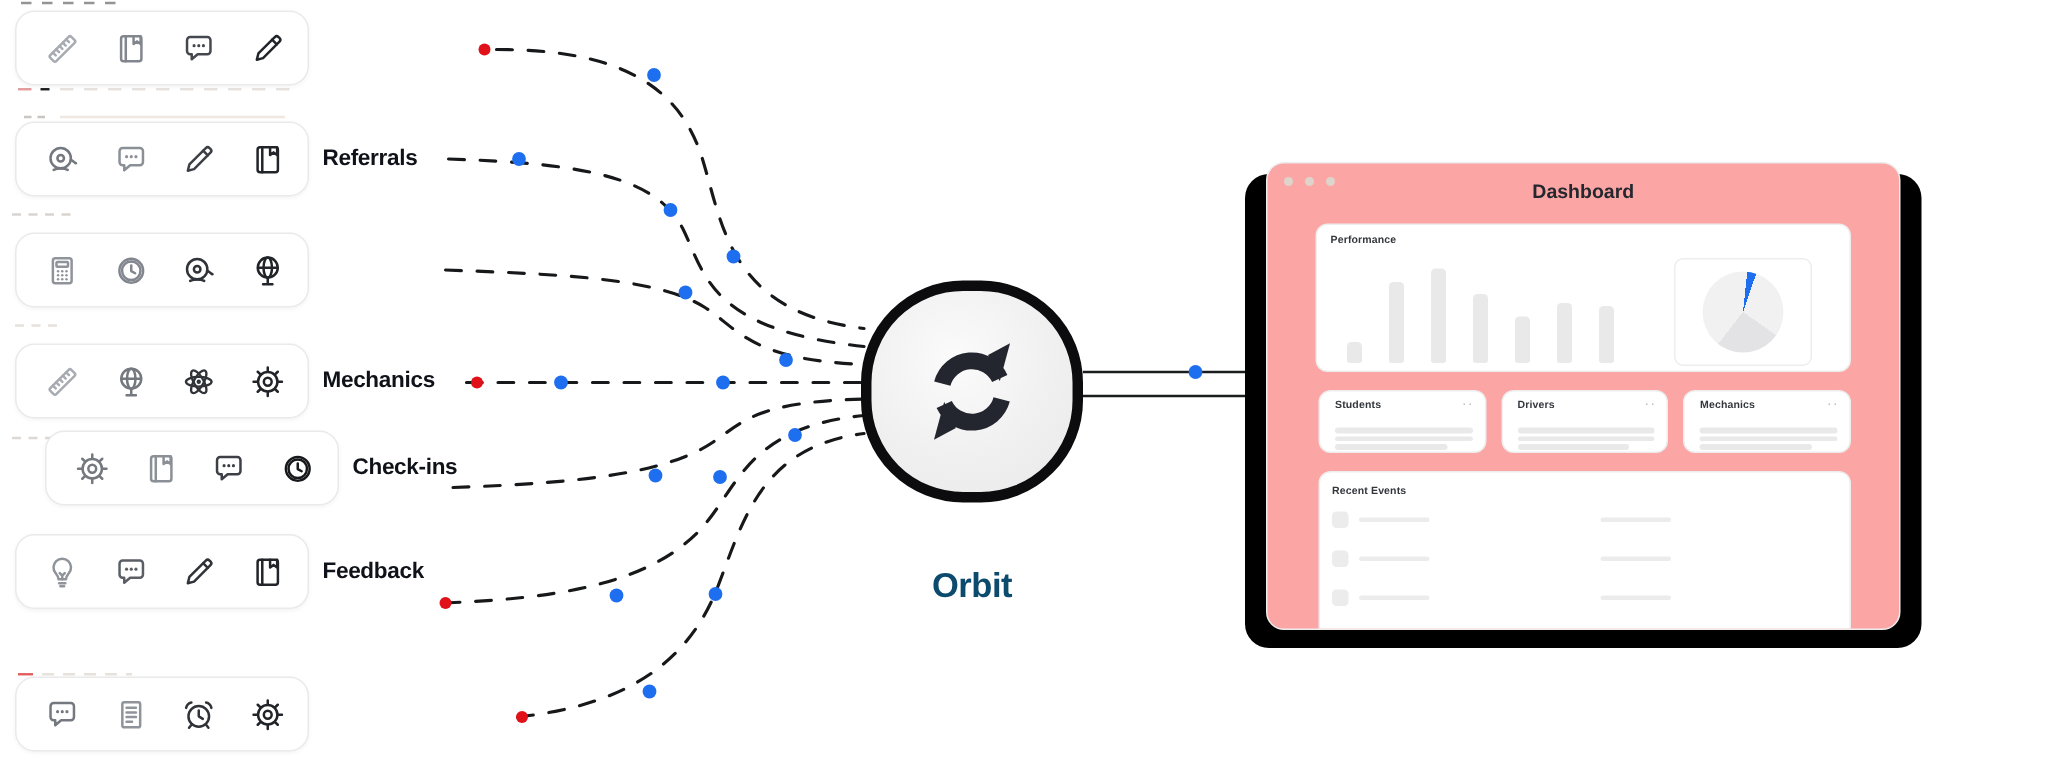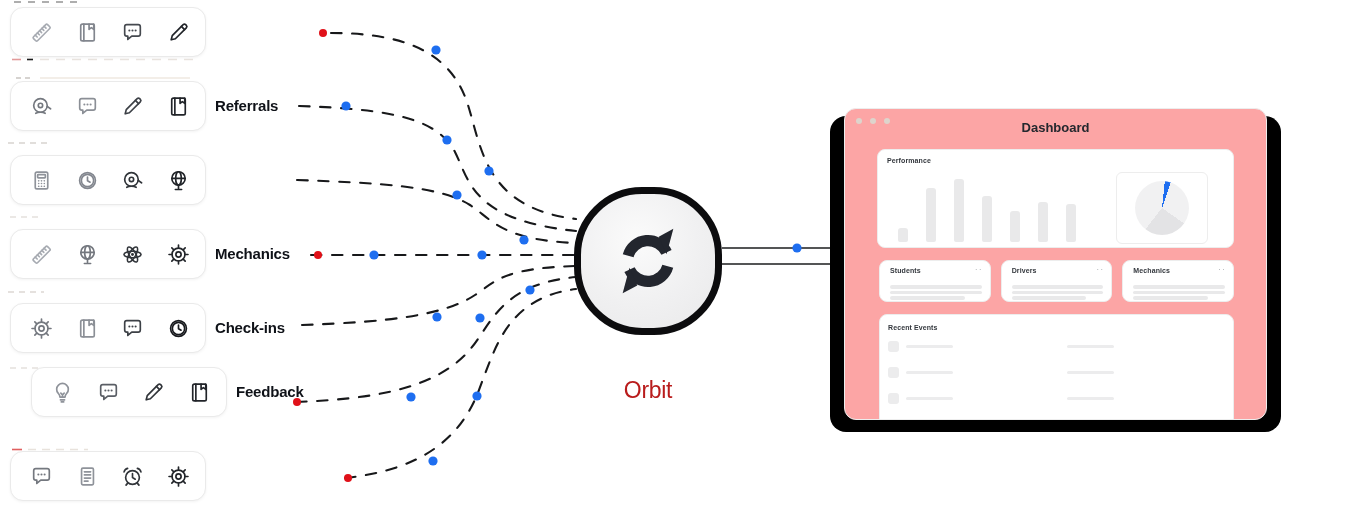--- a/index.html
+++ b/index.html
@@ -19,21 +19,21 @@
   #wires{position:absolute;left:0;top:0;pointer-events:none;}
   .dash{fill:none;stroke:var(--line);stroke-width:2.1;stroke-linecap:round;stroke-dasharray:10.5 10.5;}
   .solid{fill:none;stroke:#1b1c1e;stroke-width:1.6;}
   .dot-b{fill:var(--blue);}  .dot-r{fill:var(--red);}
   
   .hub{position:absolute;left:574px;top:187px;width:148px;height:148px;box-sizing:border-box;
        border:7px solid #0c0c0e;border-radius:46%;
        background:radial-gradient(circle at 42% 35%,#fbfbfb 0%,#f0f0f1 55%,#e9e9ea 100%);
        display:flex;align-items:center;justify-content:center;}
   .hub-label{position:absolute;left:574px;top:377px;width:148px;text-align:center;
-             font-size:23px;font-weight:normal;color:#b91c1c;letter-spacing:-.3px;}
+             font-size:23px;font-weight:bold;color:#0c4a6e;letter-spacing:-.3px;}
   
   .win-shadow{position:absolute;left:830px;top:116px;width:451px;height:316px;background:#000;border-radius:16px;}
   .win{position:absolute;left:844px;top:108px;width:423px;height:312px;background:#fca5a5;
        border:1px solid #ededed;border-radius:12px;box-sizing:border-box;overflow:hidden;}
   .traffic{position:absolute;left:11px;top:9px;display:flex;gap:8px;}
   .t-dot{width:6px;height:6px;border-radius:50%;background:#ded4cc;}
   .win-title{position:absolute;left:0;top:11px;width:100%;text-align:center;
              font-size:13px;font-weight:bold;color:#24282e;}
   .card{position:absolute;background:#fff;border:1px solid #ededed;border-radius:8px;box-sizing:border-box;}
   .mini-label{position:absolute;left:9px;top:7px;font-size:7px;font-weight:bold;color:#33373d;letter-spacing:.1px;}
@@ -253,38 +253,38 @@
           </svg>
           <svg class="ic" viewBox="0 0 24 24" style="color:#303439">
             <use href="#i-atom"></use>
           </svg>
           <svg class="ic" viewBox="0 0 24 24" style="color:#212429">
             <use href="#i-gear"></use>
           </svg>
         </div>
         <div class="src-label">Mechanics</div>
       </div>
-      <div class="src-row" style="top: 303px;">
+      <div class="src-row" style="top: 287px; margin-left: 20px;">
         <div class="icon-box">
           <svg class="ic" viewBox="0 0 24 24" style="color:#74787f">
             <use href="#i-gear"></use>
           </svg>
           <svg class="ic" viewBox="0 0 24 24" style="color:#8b8f96">
             <use href="#i-book"></use>
           </svg>
           <svg class="ic" viewBox="0 0 24 24" style="color:#3c4046">
             <use href="#i-chat"></use>
           </svg>
           <svg class="ic" viewBox="0 0 24 24" style="color:#17191d">
             <use href="#i-clock"></use>
           </svg>
         </div>
         <div class="src-label">Check-ins</div>
       </div>
-      <div class="src-row" style="top: 367px; margin-left: 21px;">
+      <div class="src-row" style="top: 356px;">
         <div class="icon-box">
           <svg class="ic" viewBox="0 0 24 24" style="color:#8f939a">
             <use href="#i-bulb"></use>
           </svg>
           <svg class="ic" viewBox="0 0 24 24" style="color:#5a5e65">
             <use href="#i-chat"></use>
           </svg>
           <svg class="ic" viewBox="0 0 24 24" style="color:#303439">
             <use href="#i-pencil"></use>
           </svg>

